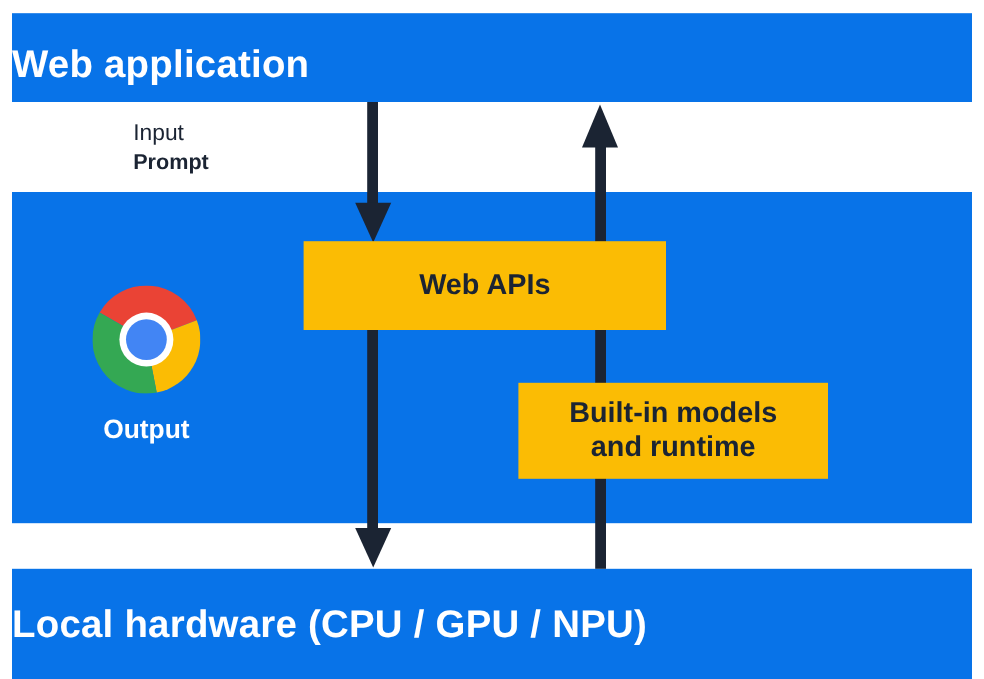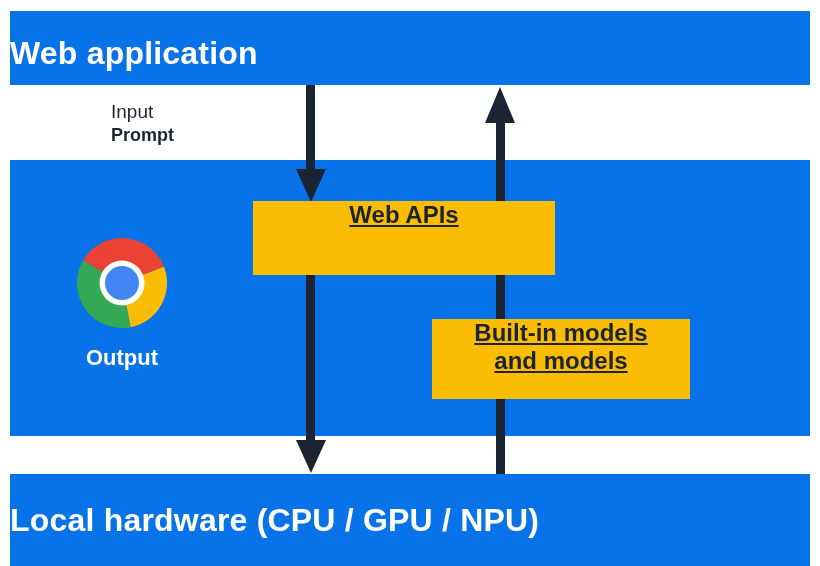--- a/index.html
+++ b/index.html
@@ -60,27 +60,27 @@
   .down2-head  { left: 296px; top: 440px; }
   .up-shaft    { left: 496px; top: 118px; height: 356px; }
   .up-head     { left: 485px; top: 87px; }
 
   
   .component {
     position: absolute;
     background: #fbbc04;
     z-index: 3;
     display: flex;
+    align-items: center;
     justify-content: center;
     text-align: center;
     color: #1b2433;
     font-weight: bold;
     font-size: 24px;
     line-height: 1.18;
-    text-decoration: underline;
   }
   .component-webapis { left: 253px; top: 201px; width: 302px; height: 74px; }
   .component-builtin { left: 432px; top: 319px; width: 258px; height: 80px; }
 
   
   .browser-block { position: absolute; left: 52px; top: 238px; width: 140px; z-index: 1; text-align: center; }
   .chrome-logo { width: 90px; height: 90px; display: block; margin: 0 auto; }
   .browser-label { margin-top: 17px; color: #ffffff; font-weight: bold; font-size: 22px; }
 </style>
 </head>
@@ -116,21 +116,21 @@
   <div class="arrow-part head head-down down2-head"></div>
   <div class="arrow-part shaft up-shaft"></div>
   <div class="arrow-part head head-up up-head"></div>
 
   <div class="component component-webapis">
     <span>Web APIs</span>
   </div>
   <div class="component component-builtin">
     <span>
       <span>Built-in models</span><br>
-      <span>and models</span>
+      <span>and runtime</span>
     </span>
   </div>
 
   <div class="layer layer-bottom">
     <div class="layer-label">Local hardware (CPU / GPU / NPU)</div>
   </div>
 
 </div>
 
 </body></html>

